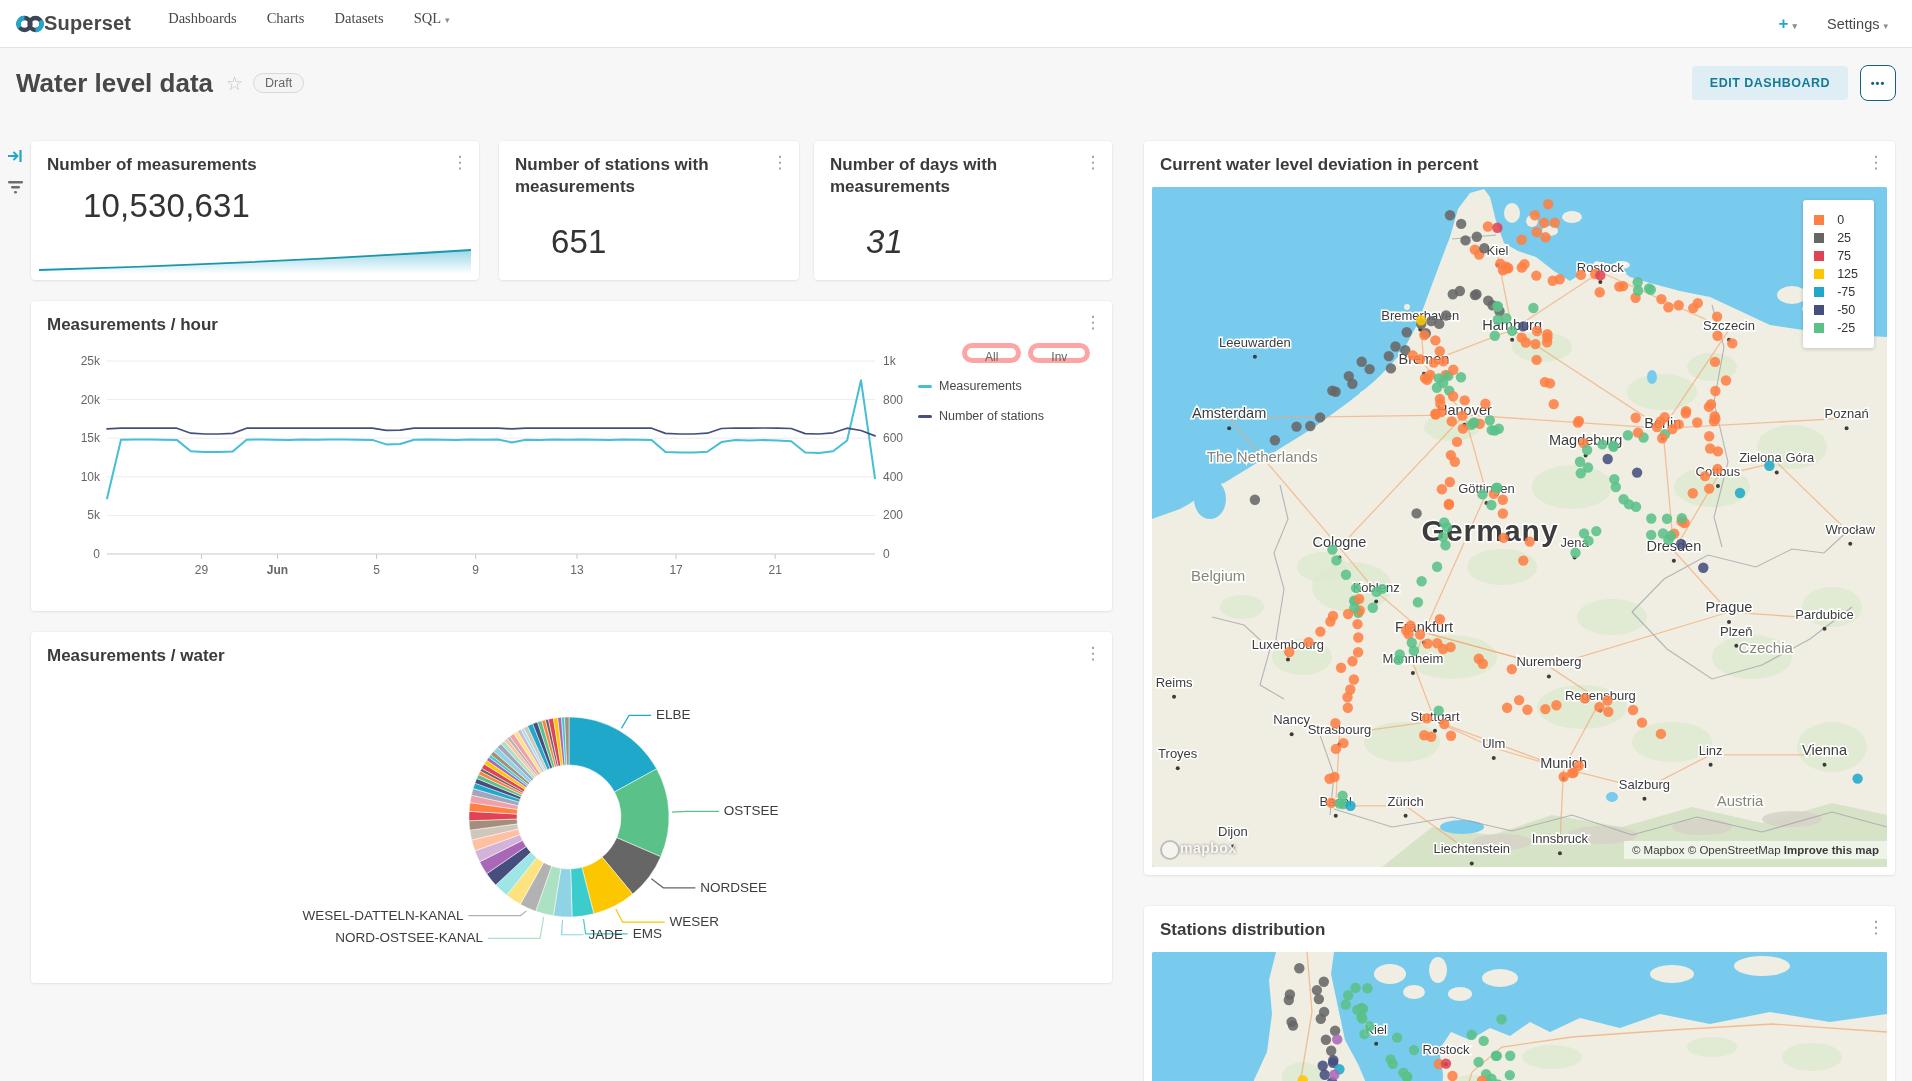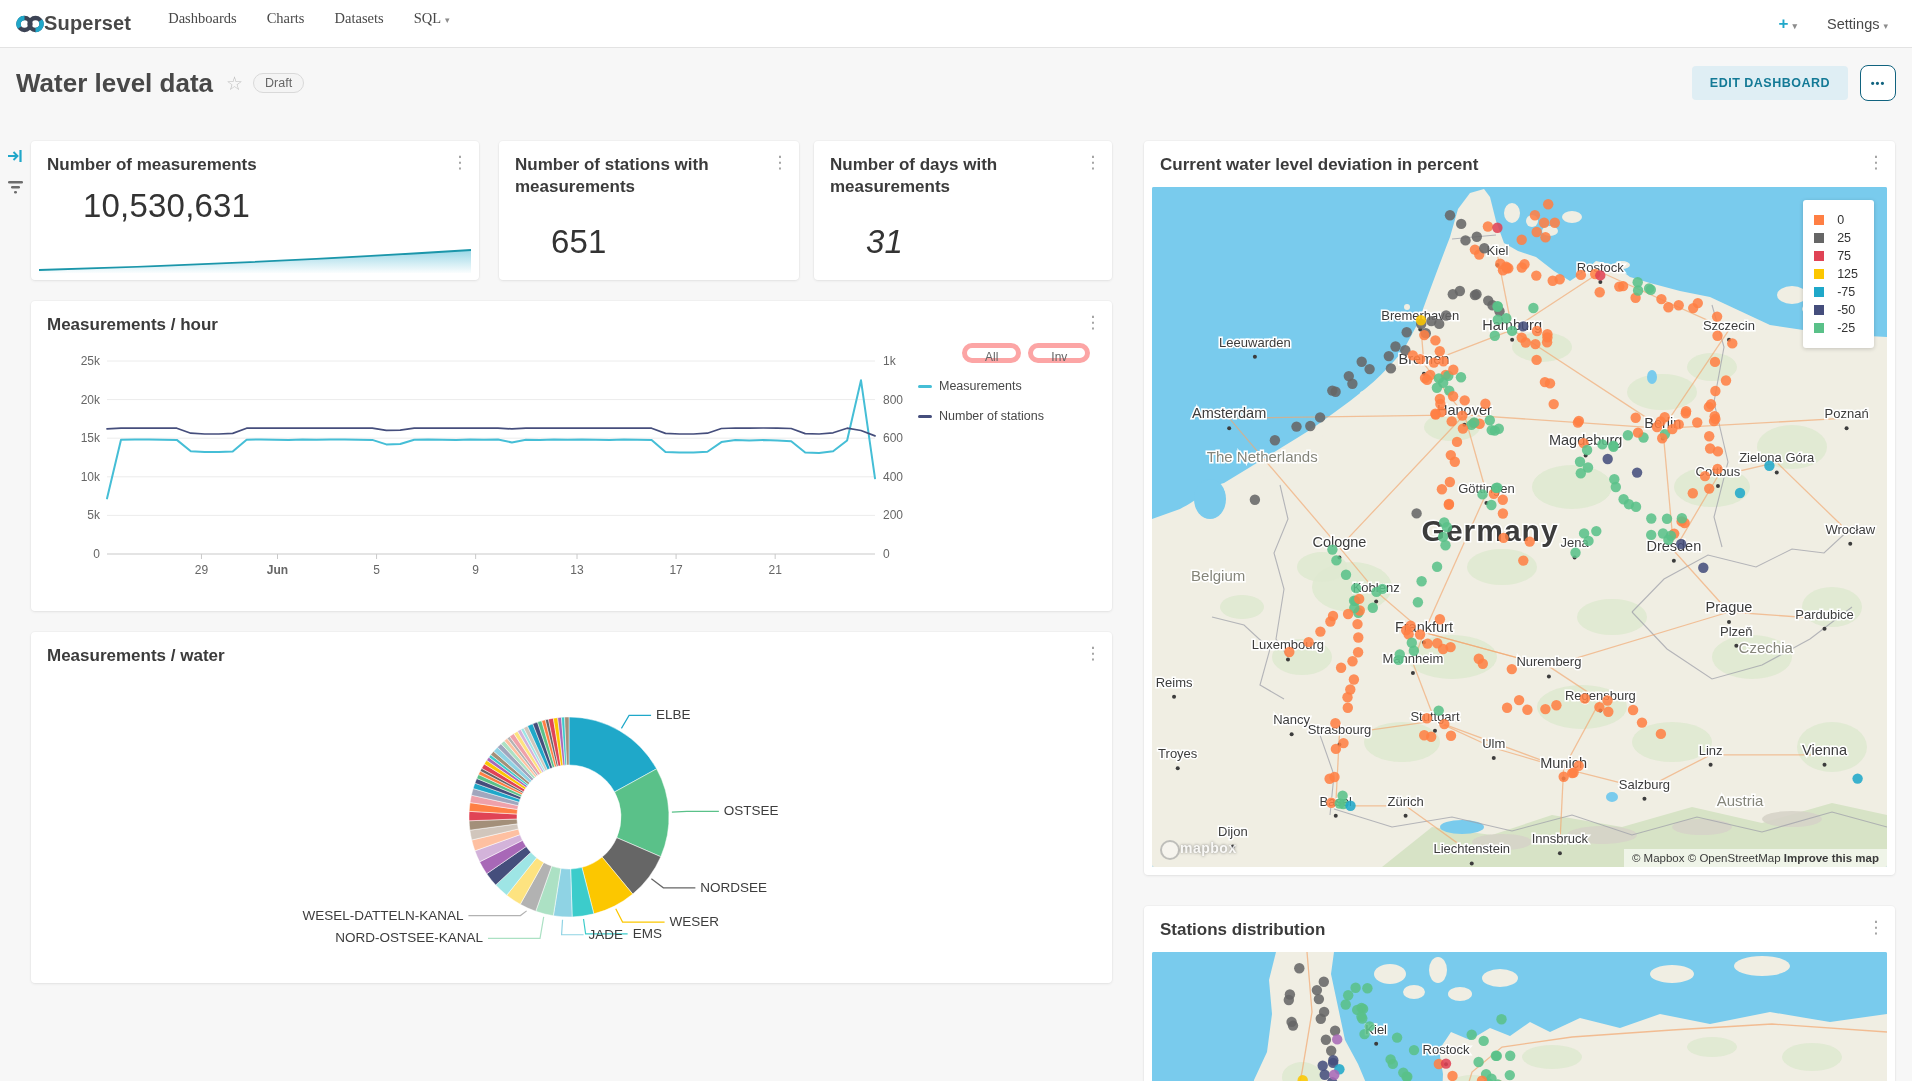--- a/index.html
+++ b/index.html
@@ -58,21 +58,21 @@
   .hitem-label { font-size:12.5px; color:#484848; white-space:nowrap; }
 
   
   .map-wrap { position:absolute; left:8px; right:8px; overflow:hidden; border-radius:2px; background:#79CBED; }
   .map-wrap svg { position:absolute; left:0; top:0; }
   .map-legend { position:absolute; top:13px; right:13px; background:#fff; border-radius:3px;
     padding:9px 16px 9px 11px; box-shadow:0 1px 4px rgba(0,0,0,.18); }
   .mlrow { display:flex; align-items:center; gap:13px; margin:4px 0; }
   .mlswatch { width:10px; height:10px; flex:none; }
   .mllabel { font-size:12.5px; color:#333; }
-  .attribution { position:absolute; right:0; bottom:0; background:rgba(255,255,255,.6);
+  .attribution { position:absolute; right:0; bottom:8px; background:rgba(255,255,255,.6);
     font-size:11.5px; color:#3A3A3A; padding:3px 8px; white-space:nowrap; }
   .attribution b { cursor:pointer; }
   .mapbox-logo { position:absolute; left:8px; bottom:7px; display:flex; gap:0;
     cursor:pointer; opacity:.85; }
   .mb-circle { width:20px; height:20px; border-radius:50%; background:rgba(255,255,255,.45);
     border:2px solid rgba(130,130,130,.55); }
   .mb-word { font-size:14px; font-weight:bold; color:rgba(255,255,255,.95);
     text-shadow:0 0 3px rgba(90,90,90,.9); letter-spacing:.5px; }
 
   svg text { font-family:"Liberation Sans", sans-serif; }

